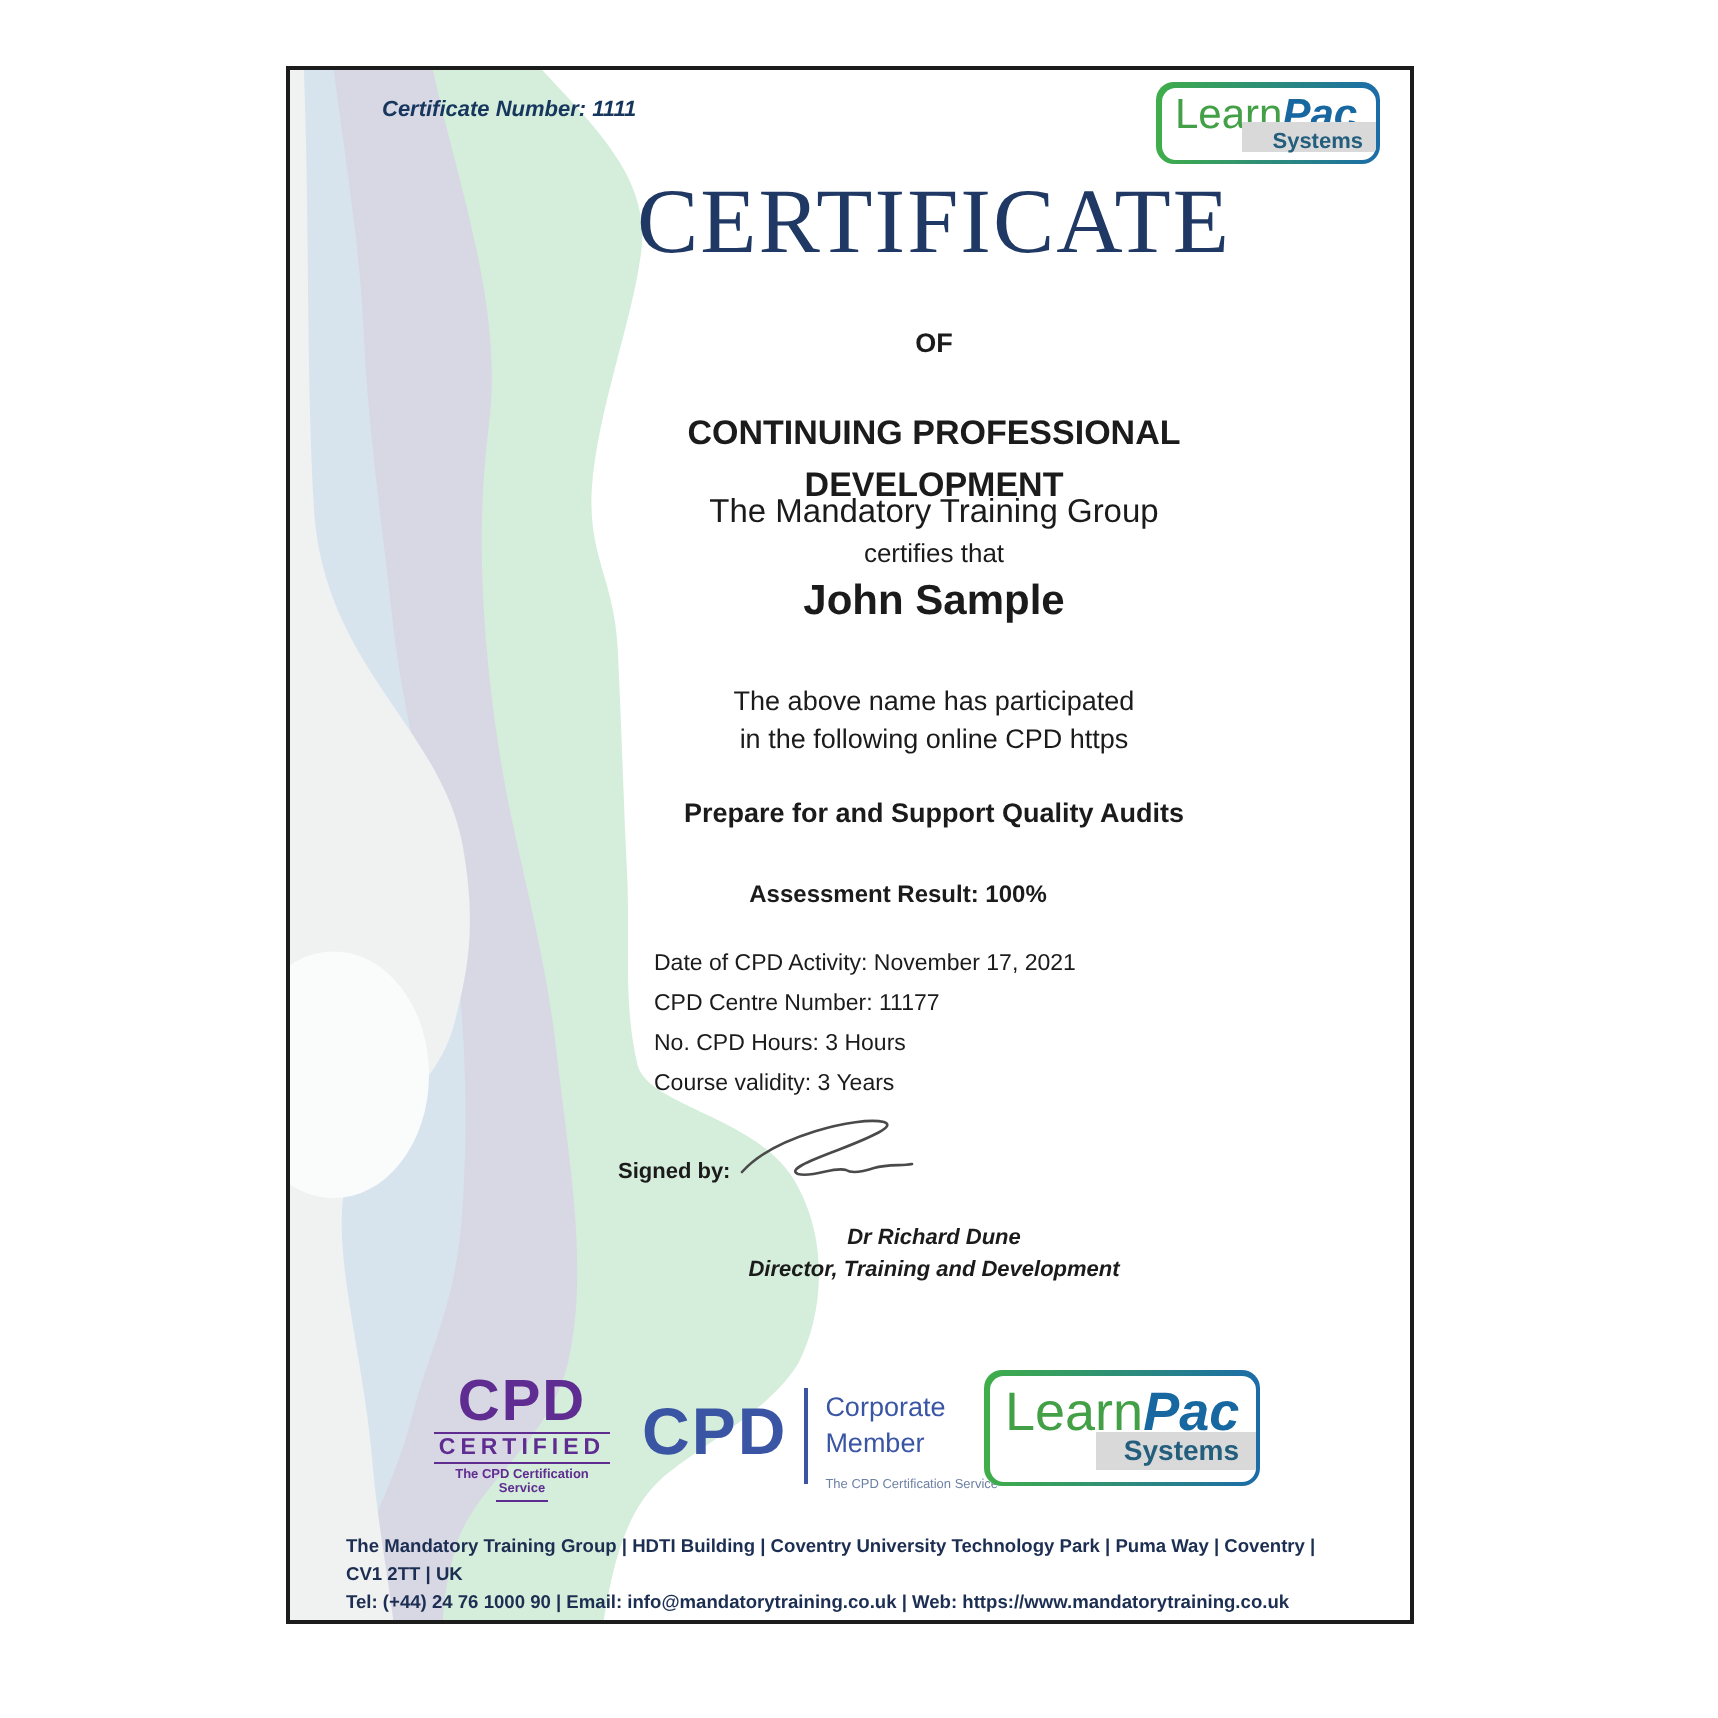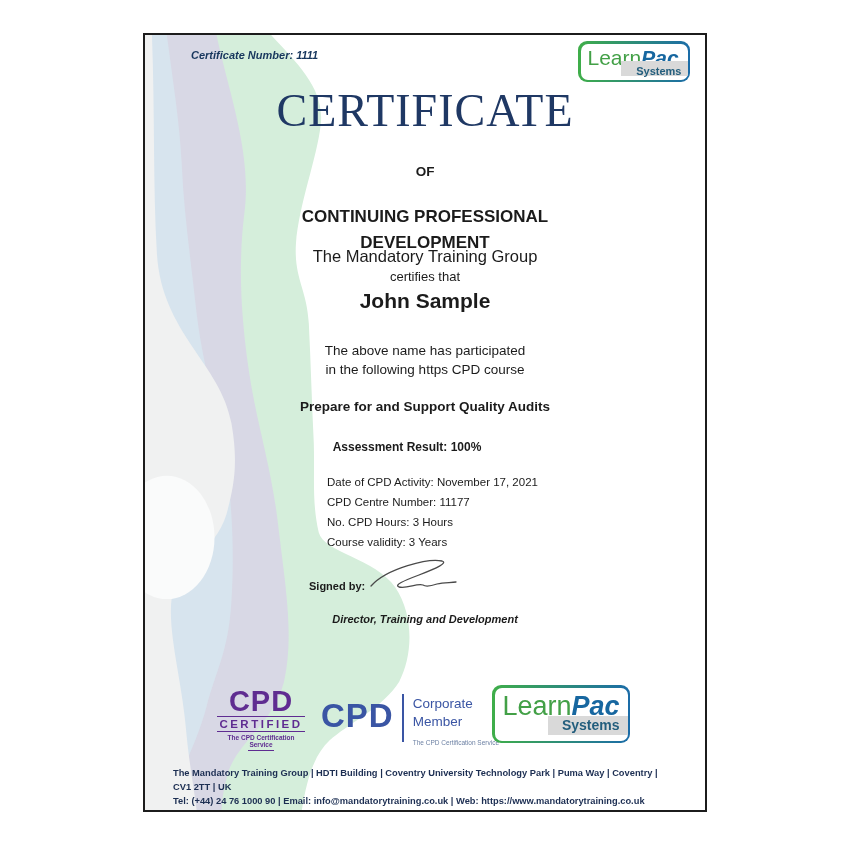--- a/index.html
+++ b/index.html
@@ -3,21 +3,21 @@
 <meta charset="utf-8">
 <style>
   html,body{margin:0;padding:0;background:#ffffff;}
   body{width:859px;height:859px;position:relative;font-family:"Liberation Sans",sans-serif;-webkit-font-smoothing:antialiased;}
   .page{
     position:absolute;left:143px;top:33px;width:564px;height:779px;
     box-sizing:border-box;border:2px solid #1c1c1c;background:#ffffff;overflow:hidden;
   }
   .waves{position:absolute;left:0;top:0;width:100%;height:100%;}
   .cert-number{position:absolute;left:46px;top:14px;font-size:11px;font-weight:bold;font-style:italic;color:#17365d;}
-  .block{position:absolute;left:0;width:100%;text-align:center;color:#1b1b1b;}
+  .block{position:absolute;left:0;width:100%;text-align:center;color:#1b1b1b;padding-left:42px;}
   .title{top:50px;font-family:"Liberation Serif",serif;font-size:46px;line-height:52px;letter-spacing:1px;color:#1f3864;}
   .of{top:113px;font-size:13.5px;font-weight:bold;margin-top:16px;}
   .program{top:131px;font-size:17px;font-weight:bold;line-height:26px;margin-top:38px;}
   .issuer{top:212px;font-size:16.5px;}
   .certifies{top:234px;font-size:13px;}
   .recipient{top:254px;font-size:21px;font-weight:bold;}
   .participation{top:306px;font-size:13.5px;line-height:19px;}
   .course{top:364px;font-size:13.5px;font-weight:bold;}
   .assessment{top:405px;font-size:12px;font-weight:bold;transform:translateX(-18px);}
   .details{position:absolute;left:182px;top:437px;margin:0;padding:0;list-style:none;}
@@ -85,38 +85,39 @@
     <div>CONTINUING PROFESSIONAL</div>
     <div>DEVELOPMENT</div>
   </div>
 
   <div class="block issuer">The Mandatory Training Group</div>
   <div class="block certifies">certifies that</div>
   <div class="block recipient">John Sample</div>
 
   <div class="block participation">
     <div>The above name has participated</div>
-    <div>in the following https CPD course</div>
+    <div>in the following online CPD https</div>
   </div>
 
   <div class="block course">Prepare for and Support Quality Audits</div>
   <div class="block assessment">Assessment Result: 100%</div>
 
   <ul class="details">
     <li>Date of CPD Activity: November 17, 2021</li>
     <li>CPD Centre Number: 11177</li>
     <li>No. CPD Hours: 3 Hours</li>
     <li>Course validity: 3 Years</li>
   </ul>
 
   <div class="signed-label">Signed by:</div>
   <svg class="signature" viewBox="0 0 92 42" aria-hidden="true">
     <path d="M4,31 C20,13 62,3 75,6 C81,8 70,13 52,20 C36,26 27,30 32,32 C40,34 50,28 56,30 C59,32 64,31 70,29 C77,27 84,28 89,27" fill="none" stroke="#4a4a4a" stroke-width="1.3" stroke-linecap="round"></path>
   </svg>
   <div class="block signatory">
+    <div>Dr Richard Dune</div>
     <div>Director, Training and Development</div>
   </div>
 
   <div class="cpd-cert">
     <div class="cpd-word">CPD</div>
     <div><span class="certified">CERTIFIED</span></div>
     <div class="service">The CPD Certification Service</div>
     <div class="mini-rule"></div>
   </div>
 

